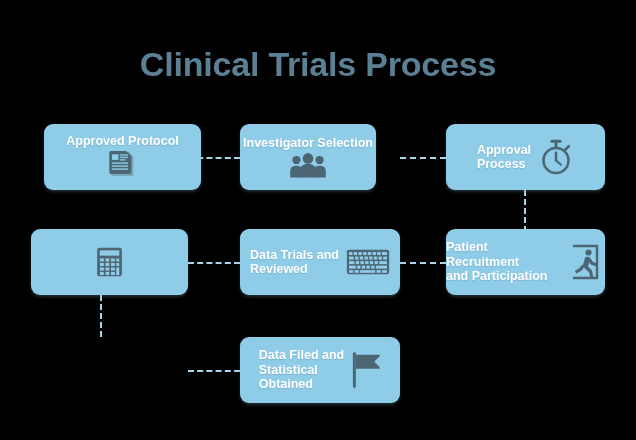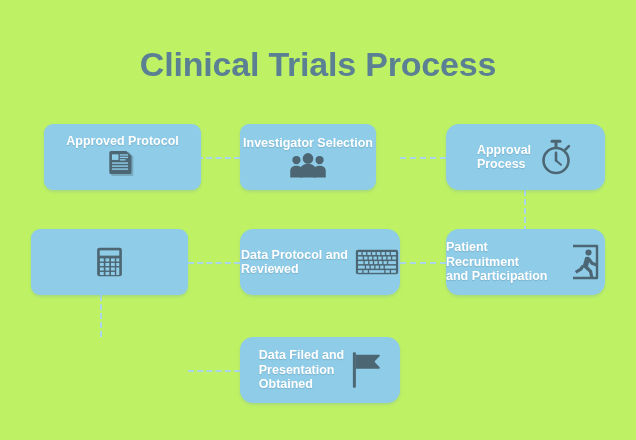--- a/index.html
+++ b/index.html
@@ -4,21 +4,21 @@
 <style>
   html, body {
     margin: 0;
     padding: 0;
     background: #ffffff;
   }
   #canvas {
     position: relative;
     width: 636px;
     height: 440px;
-    background: #bef264;
+    background: #000000;
     overflow: hidden;
     font-family: "Liberation Sans", sans-serif;
   }
 
   
   #title {
     position: absolute;
     left: 0;
     top: 45px;
     width: 636px;
@@ -59,21 +59,20 @@
     justify-content: center;
   }
   .box.stack .label {
     margin-bottom: 2px;
   }
   
   .box.row {
     flex-direction: row;
     justify-content: center;
     gap: 7px;
-    border-radius: 13px;
   }
   .label {
     color: #ffffff;
     font-size: 12.5px;
     font-weight: bold;
     line-height: 14.5px;
     text-align: center;
     white-space: pre-line;
     text-shadow: 0 1px 1px rgba(90,130,150,0.35);
   }
@@ -175,21 +174,21 @@
           <rect x="21.2" y="21.8" width="3.2" height="8.1"></rect>
           <rect x="3.8" y="26.6" width="4.1" height="3.3"></rect>
           <rect x="9.7" y="26.6" width="4.1" height="3.3"></rect>
           <rect x="15.6" y="26.6" width="4.1" height="3.3"></rect>
         </g>
       </svg>
     </span>
   </div>
 
   <div class="box row" style="left:240px; top:229px; width:160px; height:66px;">
-    <span class="label">Data Protocol and
+    <span class="label">Data Trials and
 Reviewed</span>
     <span class="icon">
       <svg width="44" height="26" viewBox="0 0 52 31" fill="currentColor">
         <rect x="0.8" y="0.8" width="50.4" height="29.4" rx="2.4"></rect>
         <g fill="#8ecce8">
           <rect x="3.4" y="3.6" width="4" height="3.6"></rect>
           <rect x="9" y="3.6" width="4" height="3.6"></rect>
           <rect x="14.6" y="3.6" width="4" height="3.6"></rect>
           <rect x="20.2" y="3.6" width="4" height="3.6"></rect>
           <rect x="25.8" y="3.6" width="4" height="3.6"></rect>
@@ -242,21 +241,21 @@
           <path d="M14.2 13.2c1.9-1 4.1-.6 5.2 1l2.6 3.7 4.3 1.7-1.1 2.8-5.4-2-1.6-2.2-1.2 4.3 4 4.1 1.5 7.3-3.1.6-1.3-6.2-5.1-4.6c-.9-.9-1.2-2.1-.9-3.3z"></path>
           <path d="M10.9 20.8l2.8 1.1-2.6 4.4-5.6 3.3-1.6-2.6 4.7-2.9z"></path>
         </g>
       </svg>
     </span>
   </div>
 
 
   <div class="box row" style="left:240px; top:337px; width:160px; height:66px;">
     <span class="label">Data Filed and
-Presentation
+Statistical
 Obtained</span>
     <span class="icon">
       <svg width="30" height="38" viewBox="0 0 32 40" fill="currentColor">
         <rect x="2" y="1" width="3.2" height="38" rx="1.2"></rect>
         <path d="M5.2 3.6h24.6c.9 0 1.3 1 .7 1.6l-5 5.2c-.4.4-.4 1 0 1.4l5 5.2c.6.6.2 1.6-.7 1.6H5.2z"></path>
       </svg>
     </span>
   </div>
 
 </div>

